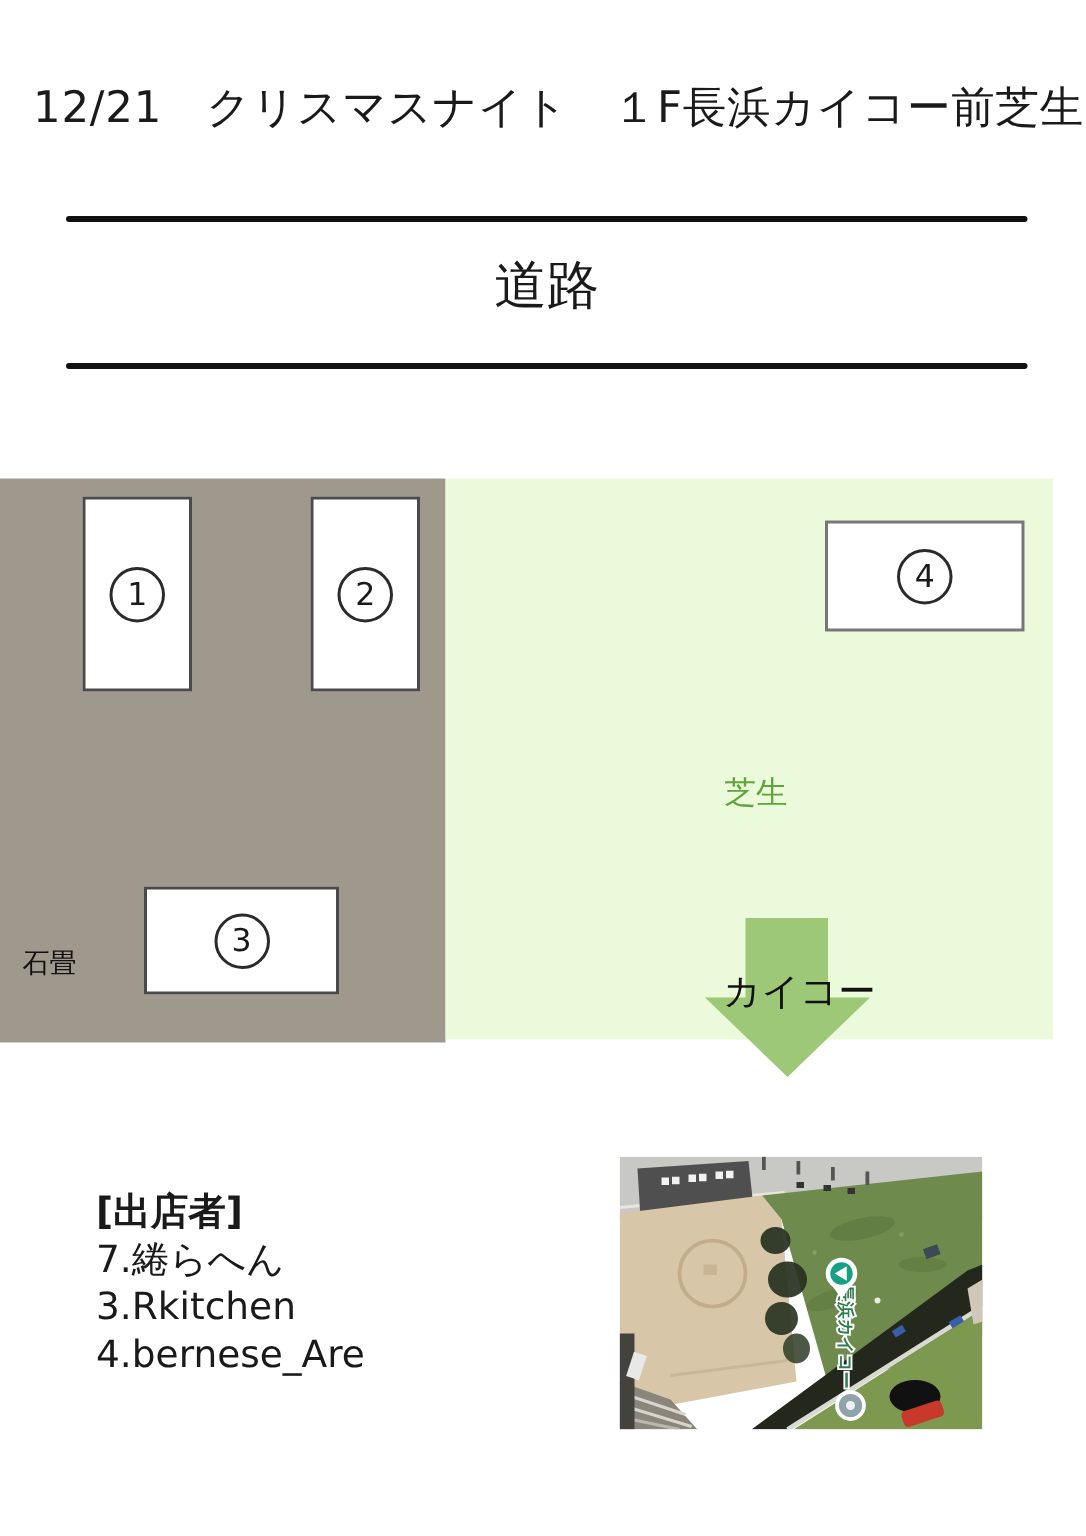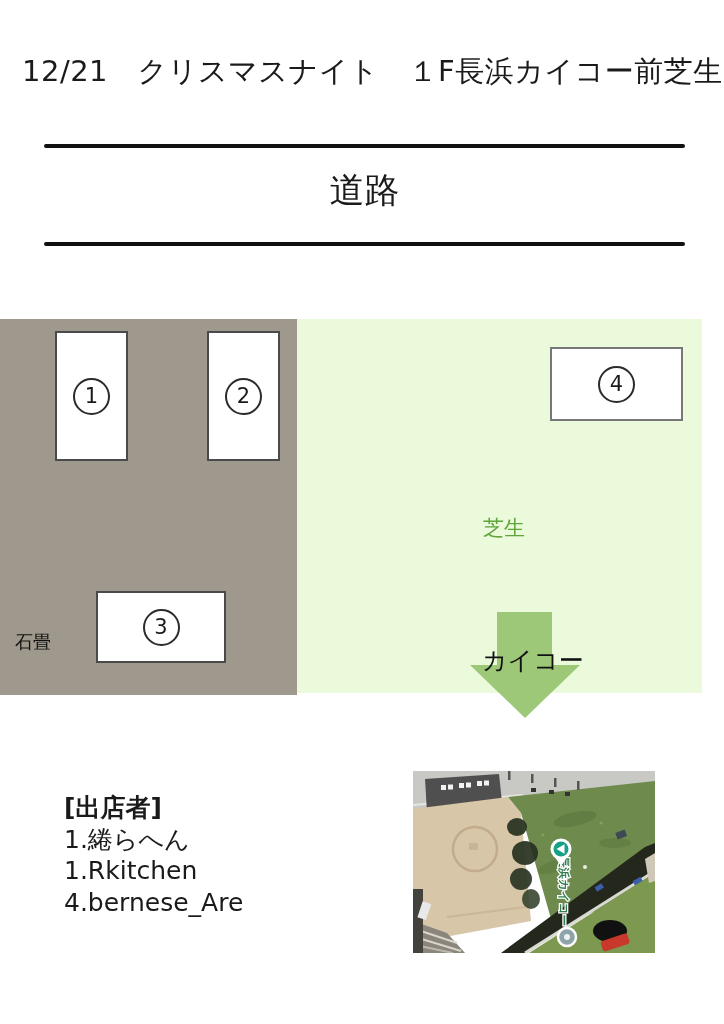--- a/index.html
+++ b/index.html
@@ -73,22 +73,22 @@
   <div class="abs lawn-label">芝生</div>
   <div class="abs stone-label">石畳</div>
 
   <svg class="abs arrow-svg" width="110" height="107" viewBox="0 0 110 107">
     <polygon points="27,0 82,0 82,53 110,53 55,106 0,53 27,53" fill="#9cc878"></polygon>
   </svg>
   <div class="abs kaiko-label">カイコー</div>
 
   <div class="abs vendors">
     <div class="heading">[出店者]</div>
-    <div>1.綣らへん</div>
-    <div>1.Rkitchen</div>
+    <div>7.綣らへん</div>
+    <div>3.Rkitchen</div>
     <div>4.bernese_Are</div>
   </div>
 
   <div class="abs photo">
     <svg width="242" height="182" viewBox="0 0 242 182">
 
       <rect x="0" y="0" width="242" height="42" fill="#c8c8c4"></rect>
       <line x1="0" y1="34" x2="110" y2="24" stroke="#e6e6e2" stroke-width="2"></line>
 
       <polygon points="95,26 242,10 242,120 140,155 108,42" fill="#6e8b4d"></polygon>

